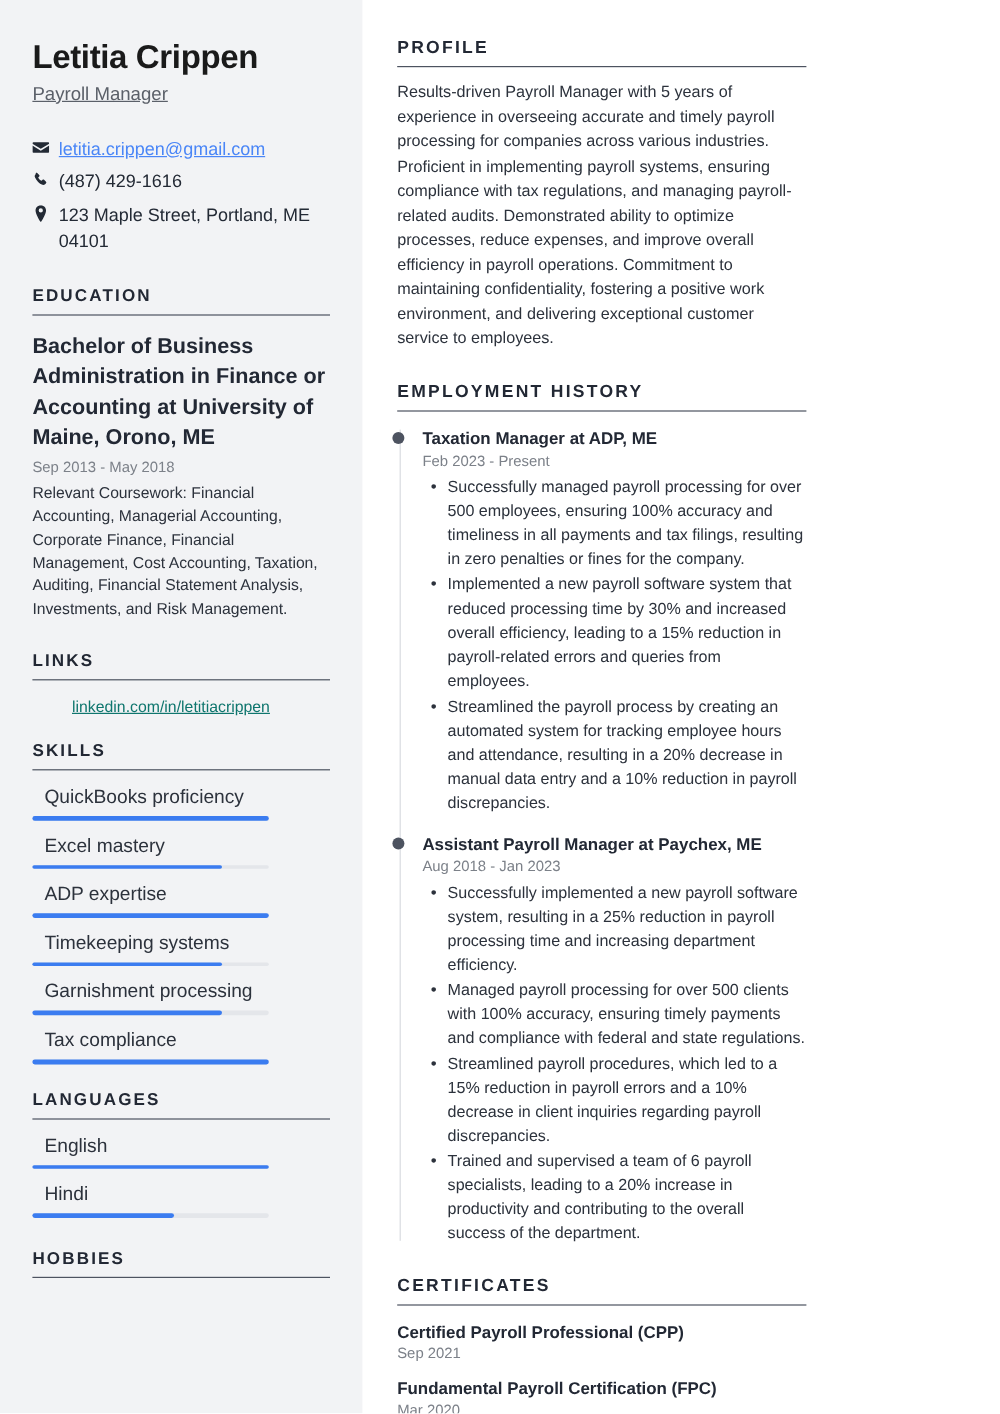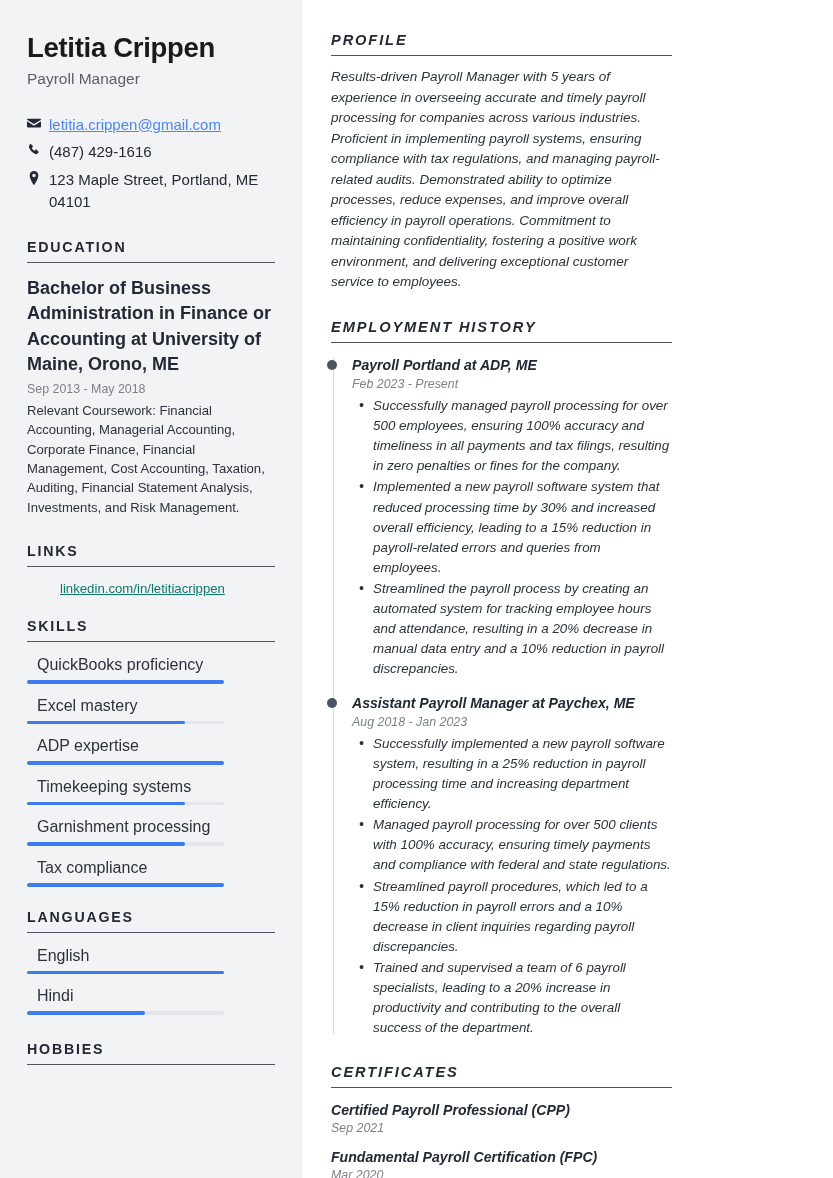--- a/index.html
+++ b/index.html
@@ -30,20 +30,21 @@
     font-weight: bold;
     color: #1a1a1a;
     letter-spacing: -0.3px;
     line-height: 1.15;
   }
   .job-title {
     font-size: 15.5px;
     color: #5b6069;
     margin-top: 6px;
     font-weight: normal;
+    text-decoration: underline;
   }
 
   .contacts { margin-top: 26px; }
   .contact-row {
     display: flex;
     align-items: flex-start;
     margin-bottom: 6px;
     font-size: 15px;
     color: #232a35;
     line-height: 1.45;
@@ -128,21 +129,20 @@
     position: absolute;
     left: 0; top: 0; bottom: 0;
     background: #3b7cf0;
     border-radius: 2px;
   }
 
   
   .main {
     flex: 1;
     padding: 32px 33px 0 29px;
-    font-style: italic;
   }
   .m-section { margin-bottom: 26px; }
   .m-head {
     font-size: 14.6px;
     font-weight: bold;
     letter-spacing: 1.9px;
     color: #222834;
     text-transform: uppercase;
   }
   .m-rule {
@@ -363,21 +363,21 @@
       <hr class="m-rule">
       <p class="profile-text">Results-driven Payroll Manager with 5 years of experience in overseeing accurate and timely payroll processing for companies across various industries. Proficient in implementing payroll systems, ensuring compliance with tax regulations, and managing payroll-related audits. Demonstrated ability to optimize processes, reduce expenses, and improve overall efficiency in payroll operations. Commitment to maintaining confidentiality, fostering a positive work environment, and delivering exceptional customer service to employees.</p>
     </section>
 
     <section class="m-section">
       <div class="m-head">EMPLOYMENT HISTORY</div>
       <hr class="m-rule">
       <div class="timeline" id="jobs-list">
           <div class="job">
             <span class="job-dot"></span>
-            <div class="job-role">Payroll Portland at ADP, ME</div>
+            <div class="job-role">Taxation Manager at ADP, ME</div>
             <div class="job-dates">Feb 2023 - Present</div>
             <ul class="job-bullets">
               <li>Successfully managed payroll processing for over 500 employees, ensuring 100% accuracy and timeliness in all payments and tax filings, resulting in zero penalties or fines for the company.</li>
               <li>Implemented a new payroll software system that reduced processing time by 30% and increased overall efficiency, leading to a 15% reduction in payroll-related errors and queries from employees.</li>
               <li>Streamlined the payroll process by creating an automated system for tracking employee hours and attendance, resulting in a 20% decrease in manual data entry and a 10% reduction in payroll discrepancies.</li>
             </ul>
           </div>
           <div class="job">
             <span class="job-dot"></span>
             <div class="job-role">Assistant Payroll Manager at Paychex, ME</div>

